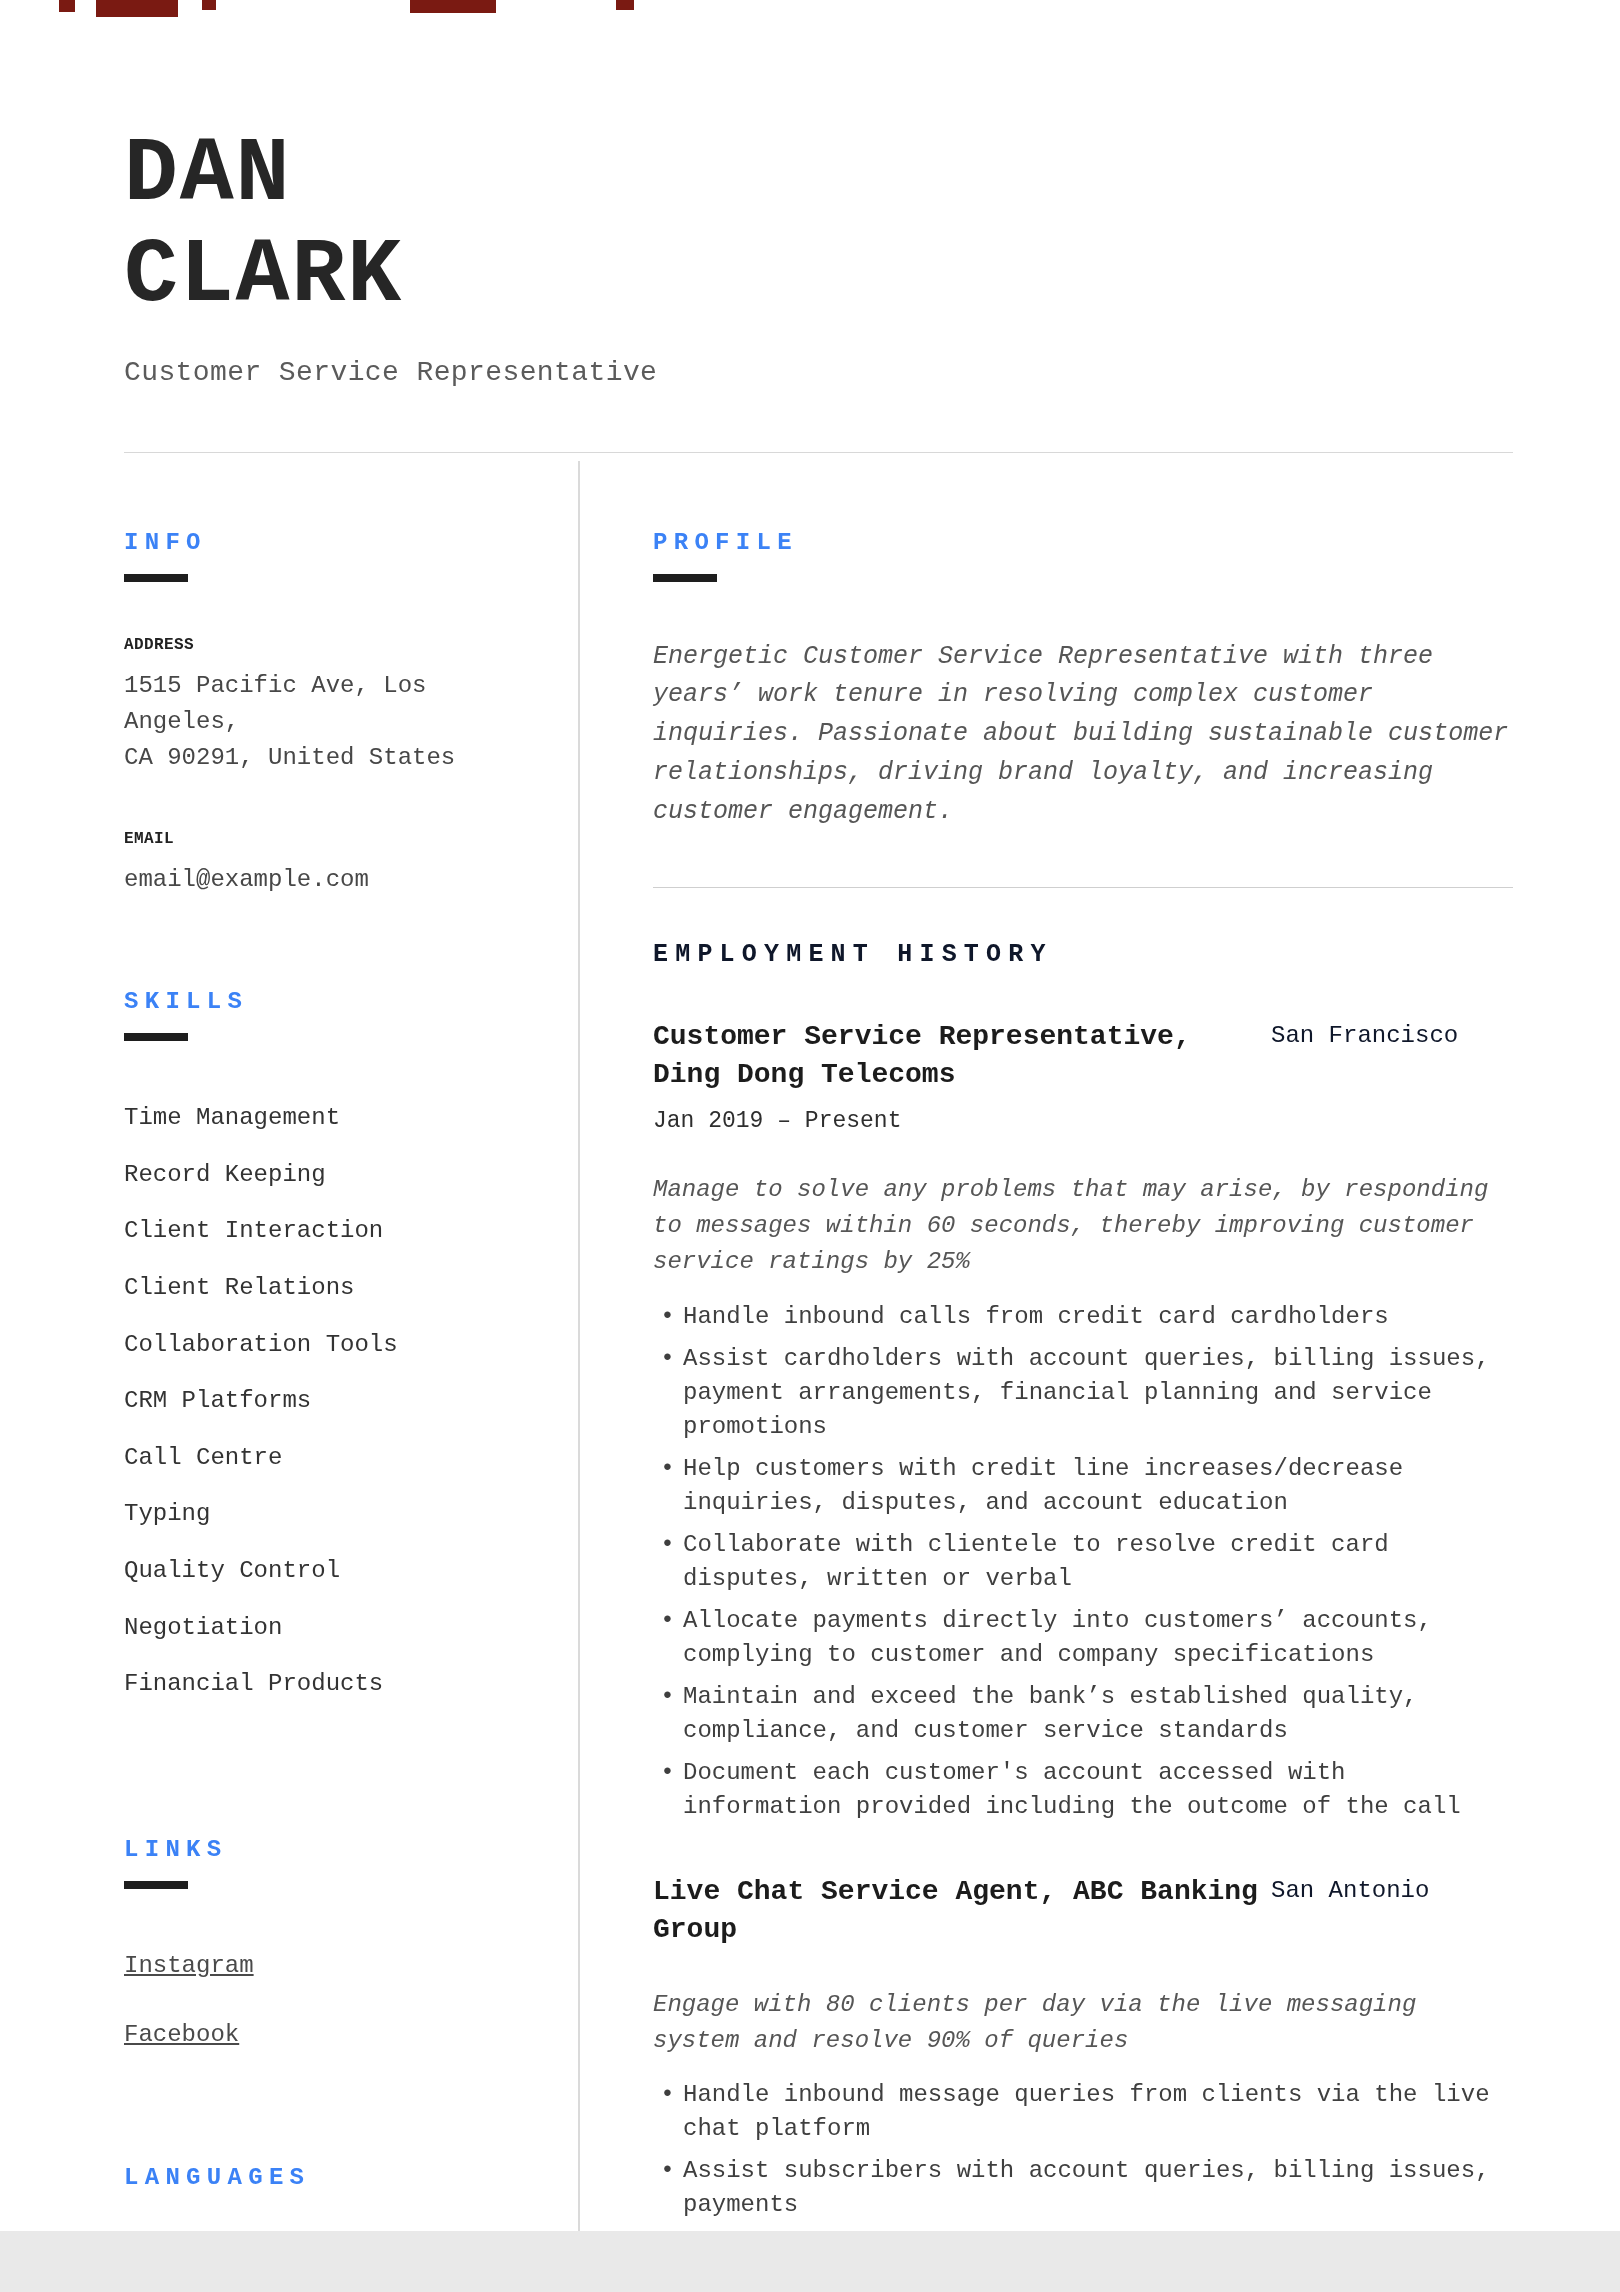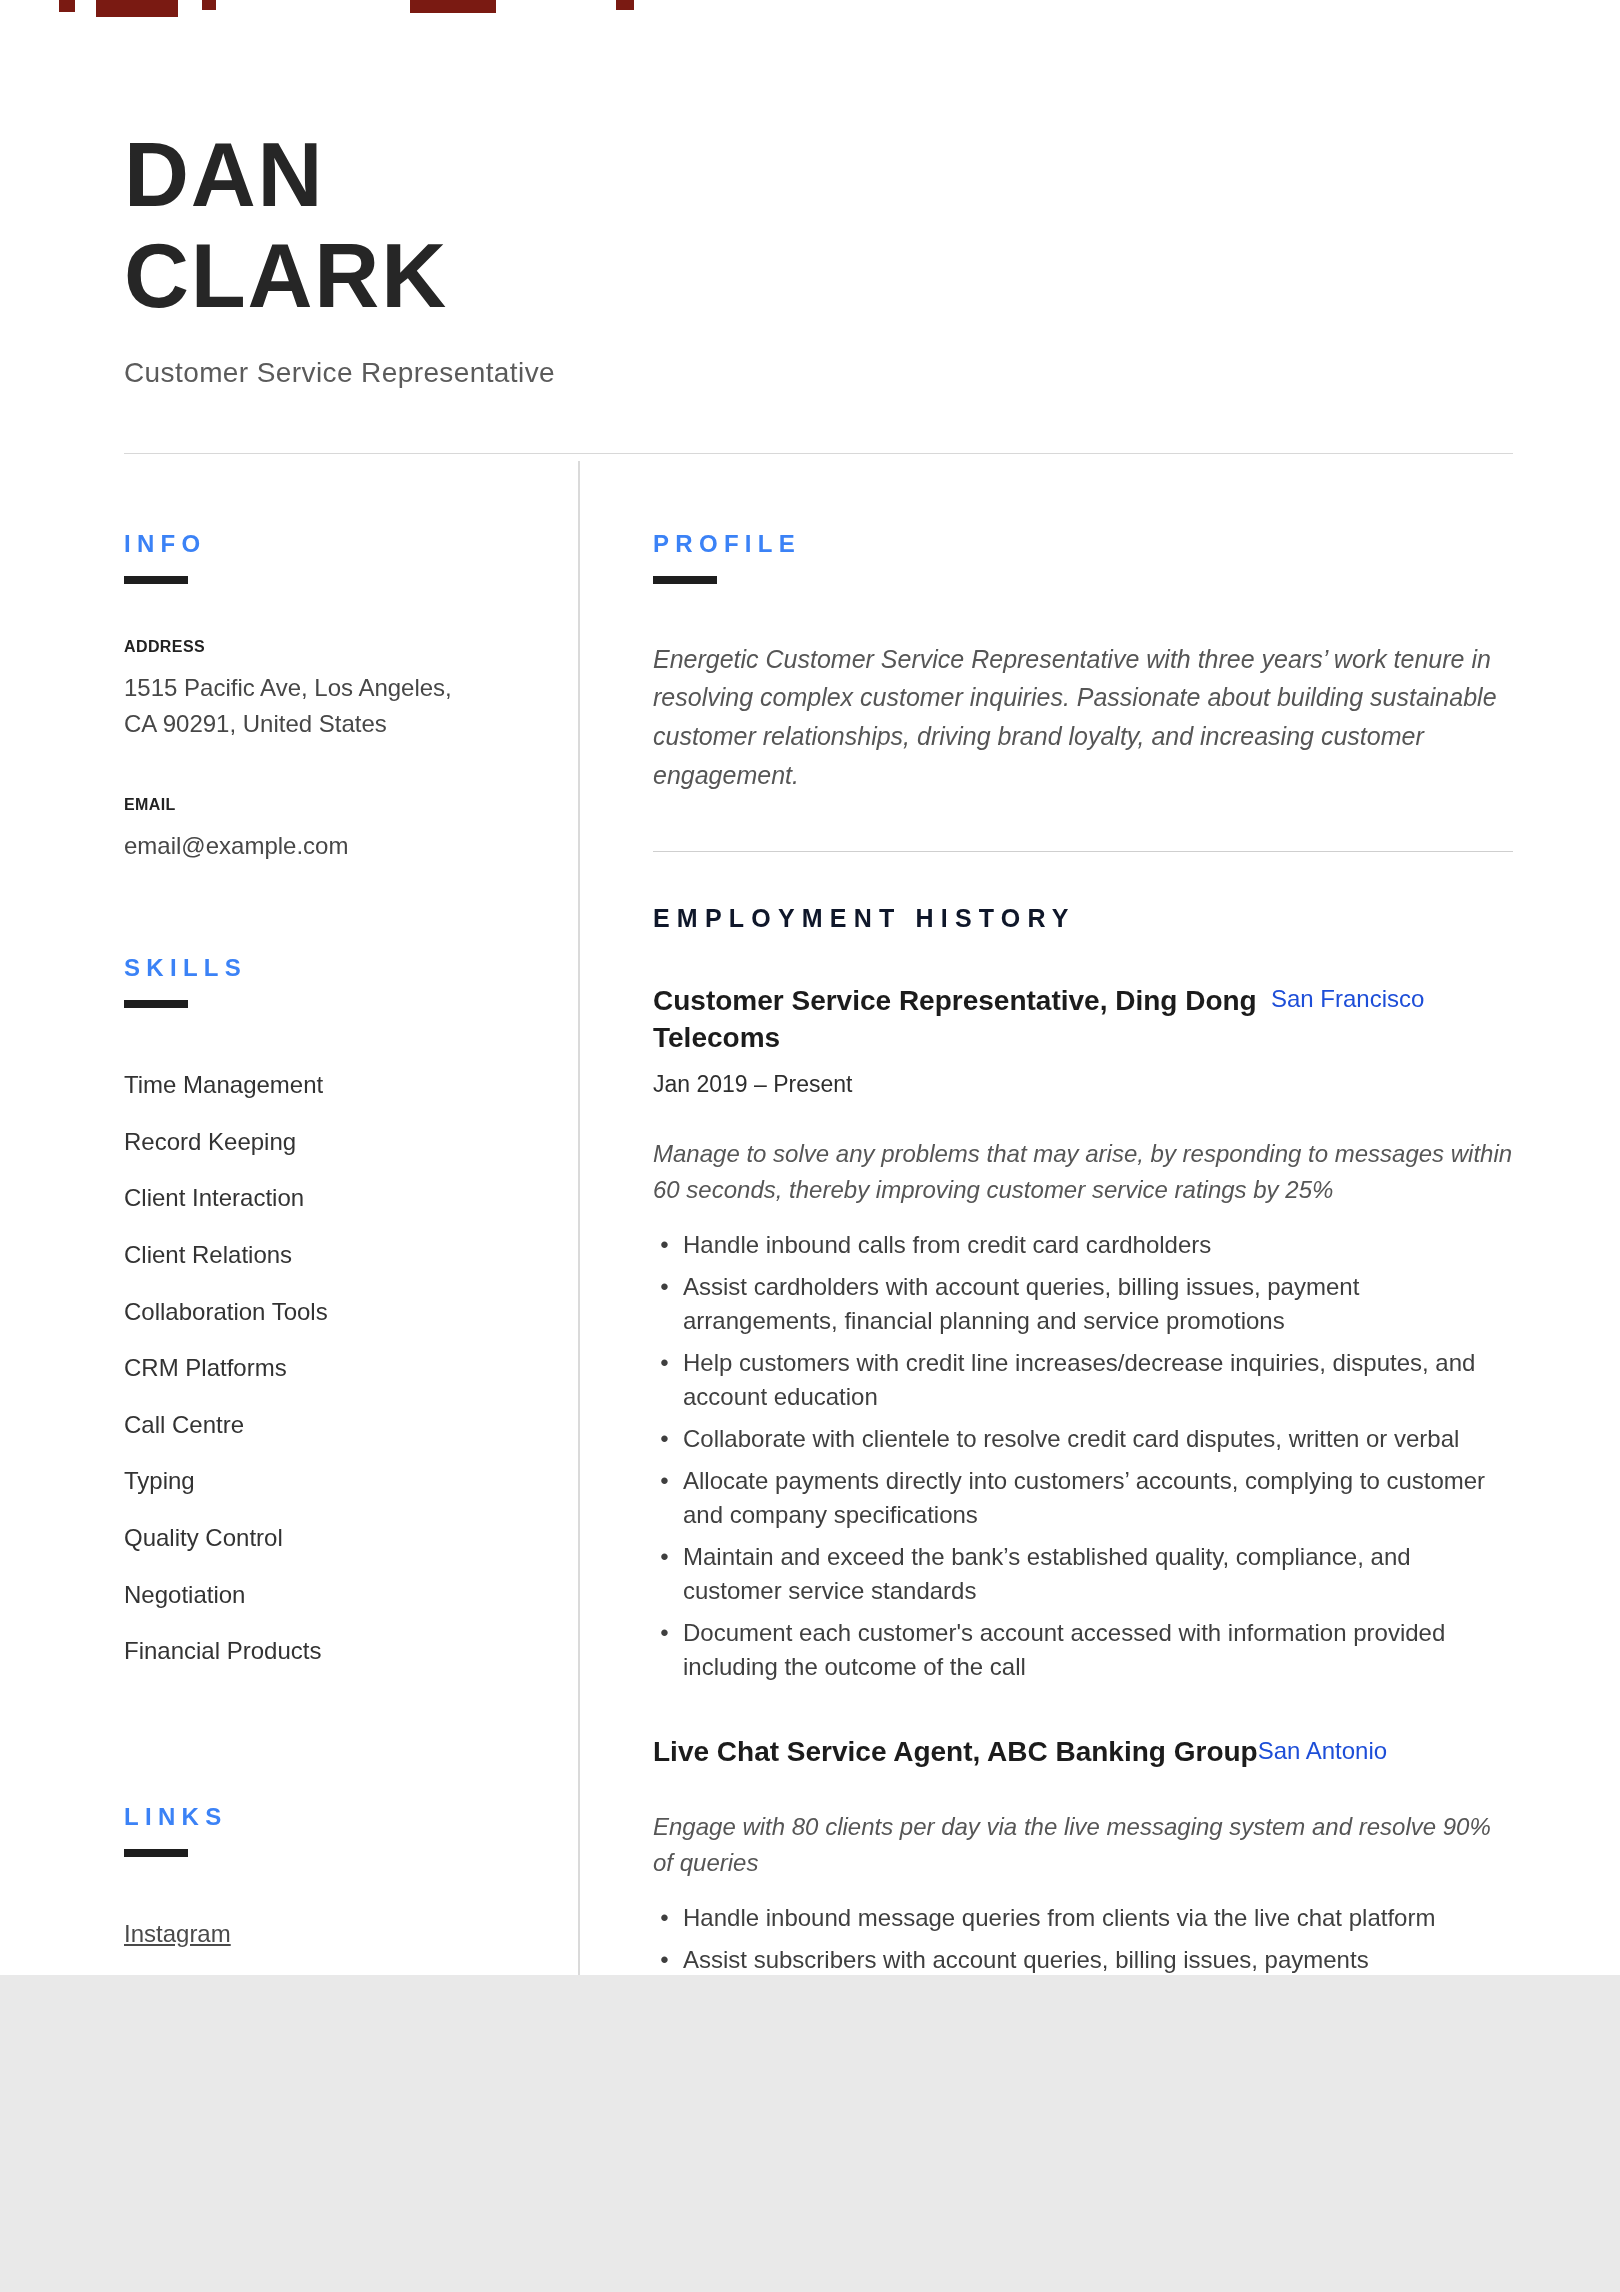--- a/index.html
+++ b/index.html
@@ -1,22 +1,22 @@
 <!DOCTYPE html>
 <html style="font-size:14.3px"><head>
 <meta charset="utf-8">
 <style>
   * { margin:0; padding:0; box-sizing:border-box; }
   html,body { background:#e9e9e9; }
   .page {
     position:relative;
-    width:1620px; height:1975px;
+    width:1620px; height:2231px;
     background:#ffffff;
     overflow:hidden;
-    font-family:Liberation Sans, sans-serif;
+    font-family:Liberation Mono, monospace;
     color:#3f3f3f;
   }
   
   .artifact { position:absolute; top:0; background:#7a1a12; }
   .a1 { left:59px;  width:16px; height:11.6px; }
   .a2 { left:96px; width:82px; height:17px; }
   .a3 { left:202px; width:14.3px; height:9.9px; }
   .a4 { left:410px; width:86px; height:13.4px; }
   .a5 { left:616px; width:18px; height:9.9px; }
 
@@ -50,21 +50,21 @@
   .skills-list { margin-top:59px; list-style:none; }
   .skills-list li { font-size:24px; color:#333; line-height:36px; margin-bottom:20.6px; }
 
   
   .profile-text { margin-top:56px; font-size:25px; font-style:italic; color:#565656; line-height:1.55; }
   .mid-divider { margin-top:56px; border:0; border-top:1.8px solid #cfcfcf; }
   .employment { margin-top:52px; }
   .job { margin-top:49px; }
   .job-head { display:flex; align-items:flex-start; }
   .job-title { font-size:28px; font-weight:bold; color:#1c1c1c; line-height:1.35; max-width:618px; }
-  .job-loc { font-size:24px; color:#1d4ed8; padding-top:3.6px; white-space:nowrap; }
+  .job-loc { font-size:24px; color:#0f172a; padding-top:3.6px; white-space:nowrap; }
   .job-dates { margin-top:14.3px; font-size:23px; color:#2e2e2e; }
   .job-summary { margin-top:38px; font-size:24px; font-style:italic; color:#565656; line-height:1.5; }
   .job-bullets { margin-top:19.7px; list-style:none; }
   .job-bullets li { position:relative; padding-left:30px; font-size:24px; color:#3f3f3f; line-height:34px; margin-bottom:8px; }
   .job-bullets li::before { content:"•"; position:absolute; left:7.2px; color:#3f3f3f; }
 </style>
 </head>
 <body>
 
 <div class="page">

